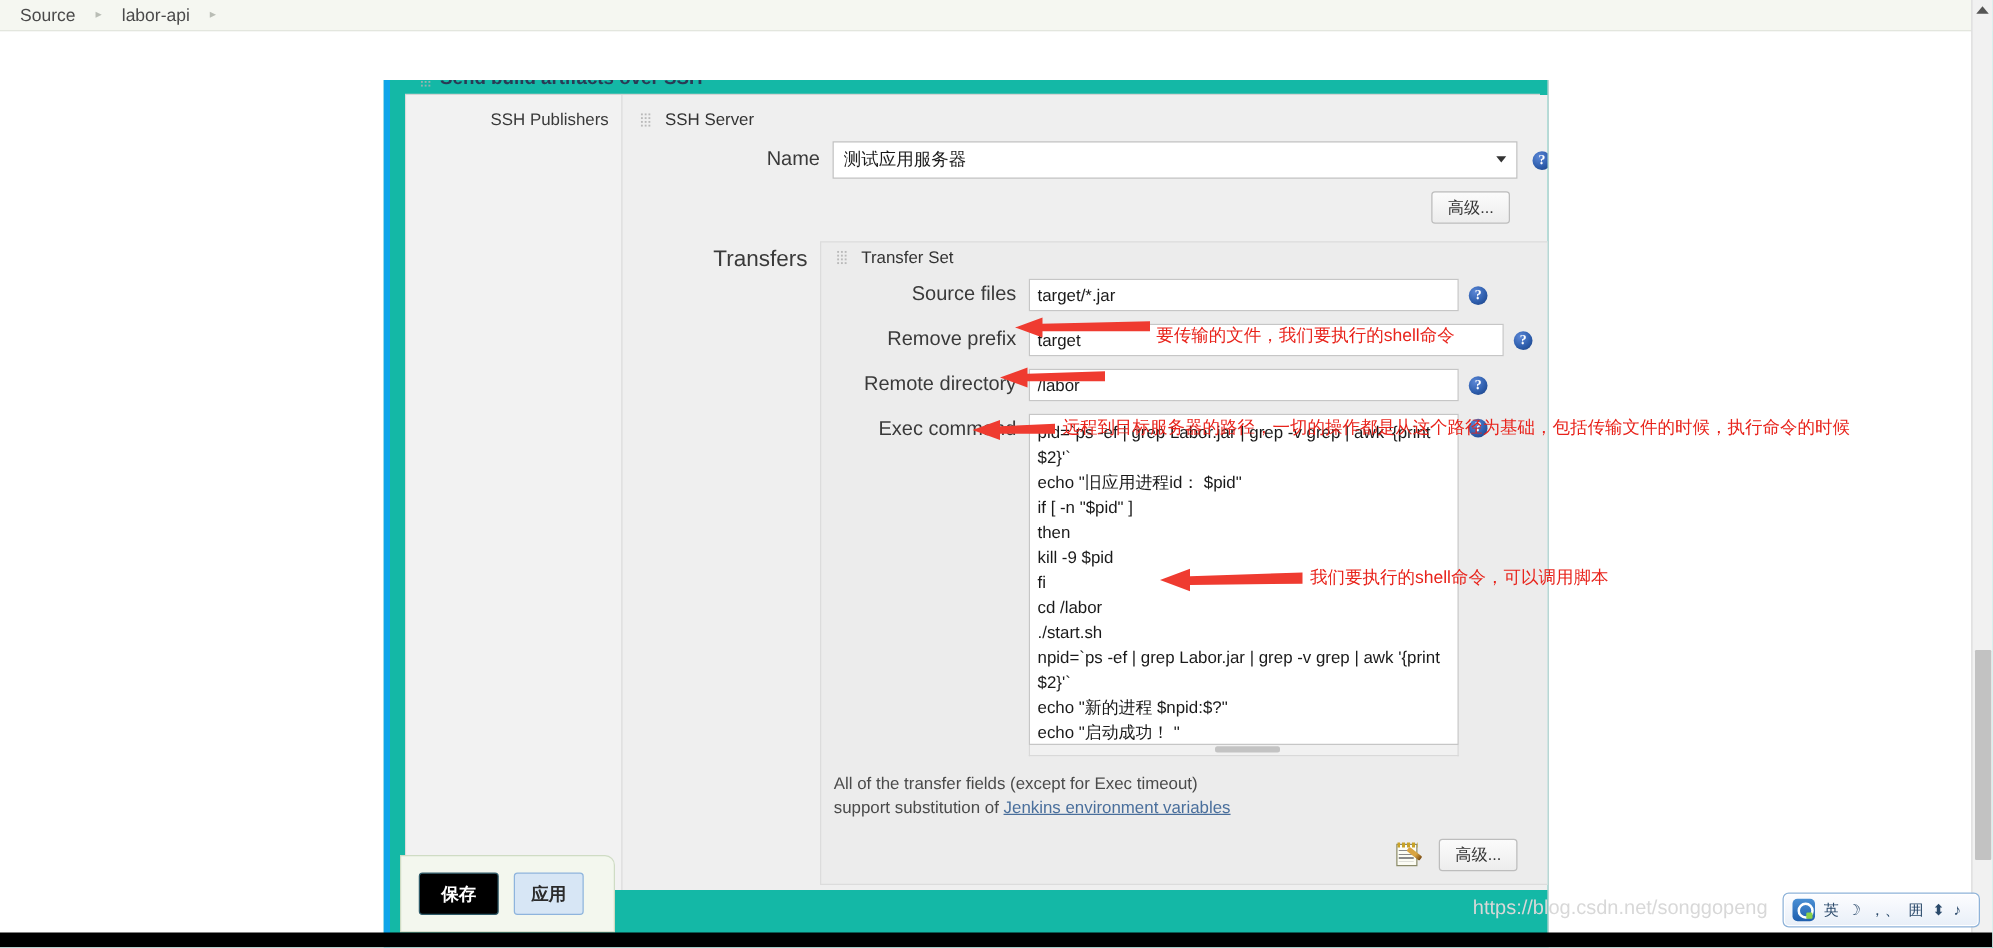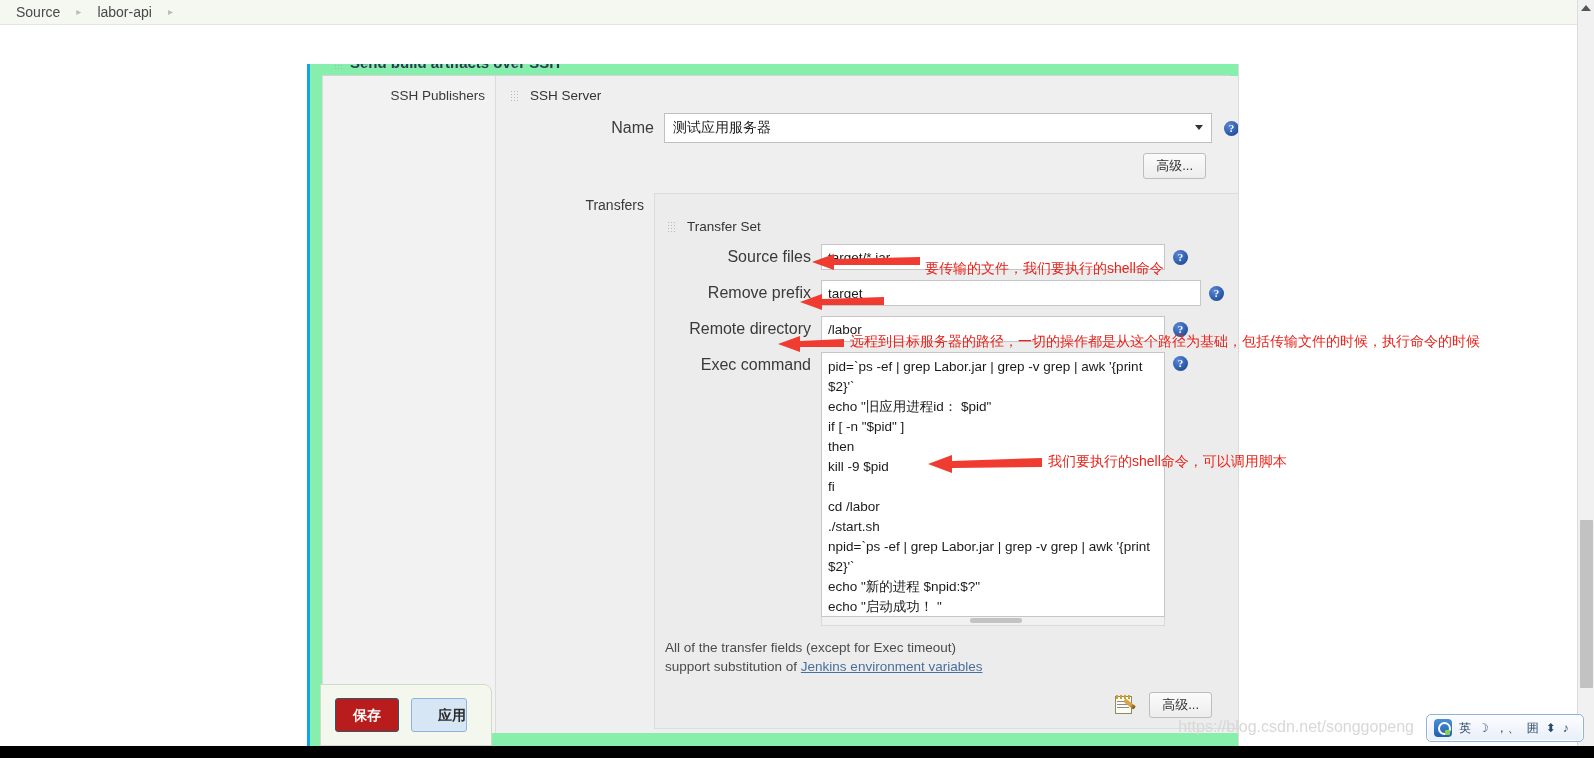--- a/index.html
+++ b/index.html
@@ -66,22 +66,22 @@
     border-bottom: 1px solid #ffffff;
     border-radius: 3px 3px 0 0;
     height: 34px; line-height: 34px;
     margin-bottom: -1px;
   }
 
   
   .config-panel {
     position: absolute; left: 307px; top: 64px;
     width: 932px; height: 694px;
-    background: #86efac;
-    border-left: 3px solid #0ea5e9;
+    background: #14b8a6;
+    border-left: 5px solid #0ea5e9;
     border-right: 1px solid #dcdcdc;
     overflow: hidden;
   }
   .panel-inner {
     position: absolute;
     left: 12px; top: -14px;
     width: 908px;
   }
 
   
@@ -293,36 +293,36 @@
     background: #f3f7ee;
     border: 1px solid #cfdcc4;
     border-radius: 0 8px 0 0;
     display: flex; align-items: center;
     padding-left: 14px;
     gap: 12px;
     z-index: 30;
   }
   .btn-save {
     width: 64px; height: 34px;
-    background: #b91c1c;
+    background: #000000;
     border: 1px solid #2e5a68;
     border-radius: 3px;
     color: #ffffff;
     font-size: 14px; font-weight: bold;
     text-align: center; line-height: 32px;
     cursor: pointer;
   }
   .btn-apply {
     width: 56px; height: 34px;
     background: #d7e6f5;
     border: 1px solid #8eb4dd;
     border-radius: 3px;
     color: #2b2b2b;
     font-size: 14px; font-weight: bold;
-    text-align: right; line-height: 32px;
+    text-align: center; line-height: 32px;
     cursor: pointer;
   }
 
   
   .annot {
     position: absolute;
     color: #e8231b;
     font-size: 14px;
     white-space: nowrap;
     z-index: 20;
@@ -459,22 +459,22 @@
             </div>
             <span style="width:12px"></span>
             <span class="help-icon">?</span>
           </div>
 
           <div style="display:flex;justify-content:flex-end;width:700px;margin:8px 0 14px 0;">
             <span class="adv-btn">高级...</span>
           </div>
 
           <div style="display:flex;">
-            <div style="width:148px;flex:0 0 148px;text-align:right;padding-right:10px;font-size:14px;color:#3a3a3a;padding-top:4px;">Transfers</div>
-            <div style="flex:1;border:1px solid #dcdcdc;background:#ececec;padding:21px 6px 10px 8px;">
+            <div style="width:148px;flex:0 0 148px;text-align:right;padding-right:10px;font-size:18px;color:#3a3a3a;padding-top:4px;">Transfers</div>
+            <div style="flex:1;border:1px solid #dcdcdc;background:#ececec;padding:0 6px 10px 8px;">
 
               <div class="block-title">
                 <span class="grip"></span>
                 <span>Transfer Set</span>
               </div>
 
               <div class="field-row">
                 <div class="field-label">Source files</div>
                 <input class="field-input" style="width: 344px;" value="target/*.jar">
                 <span style="width:8px"></span>

